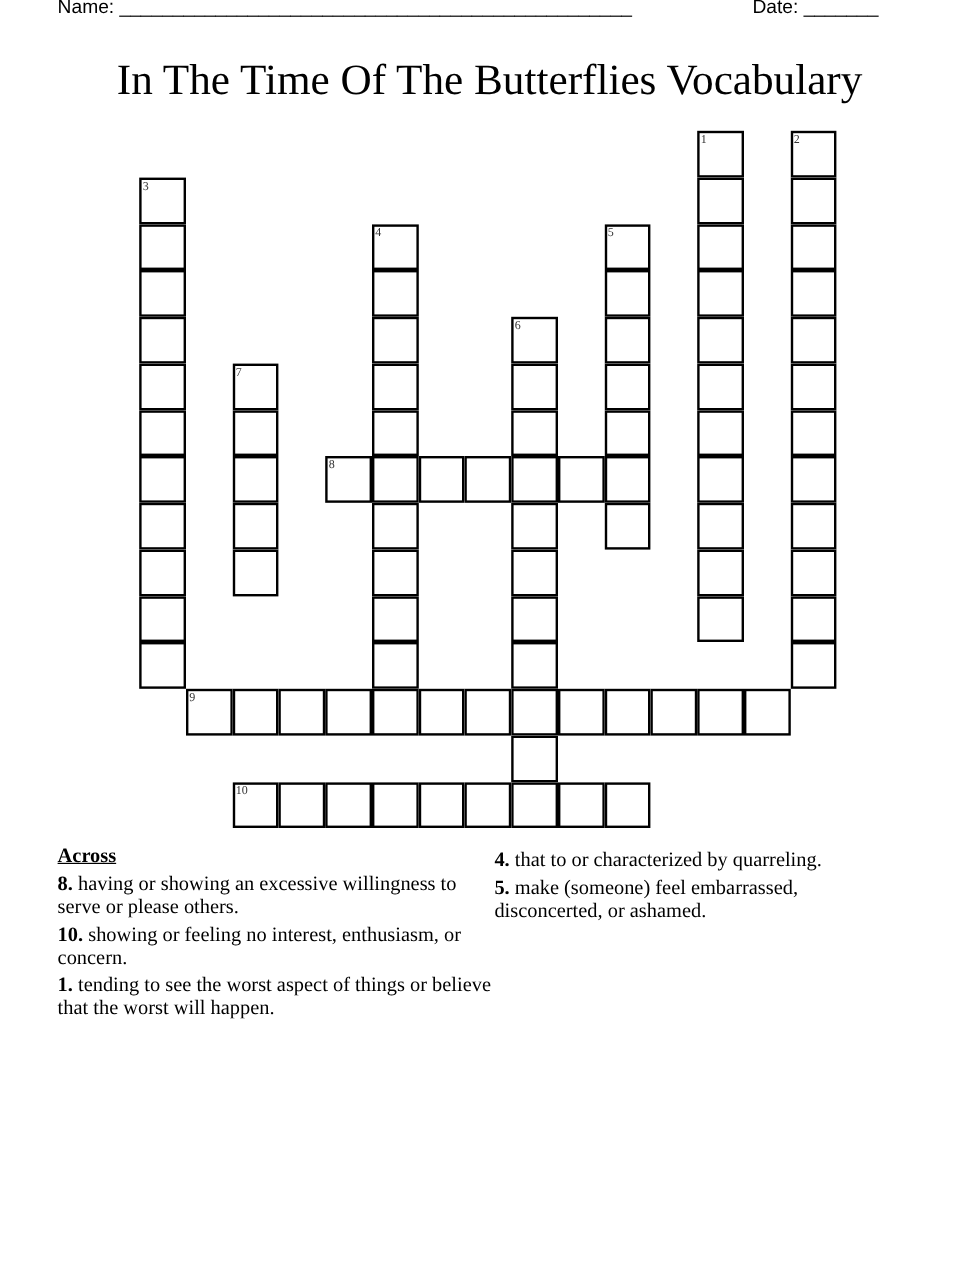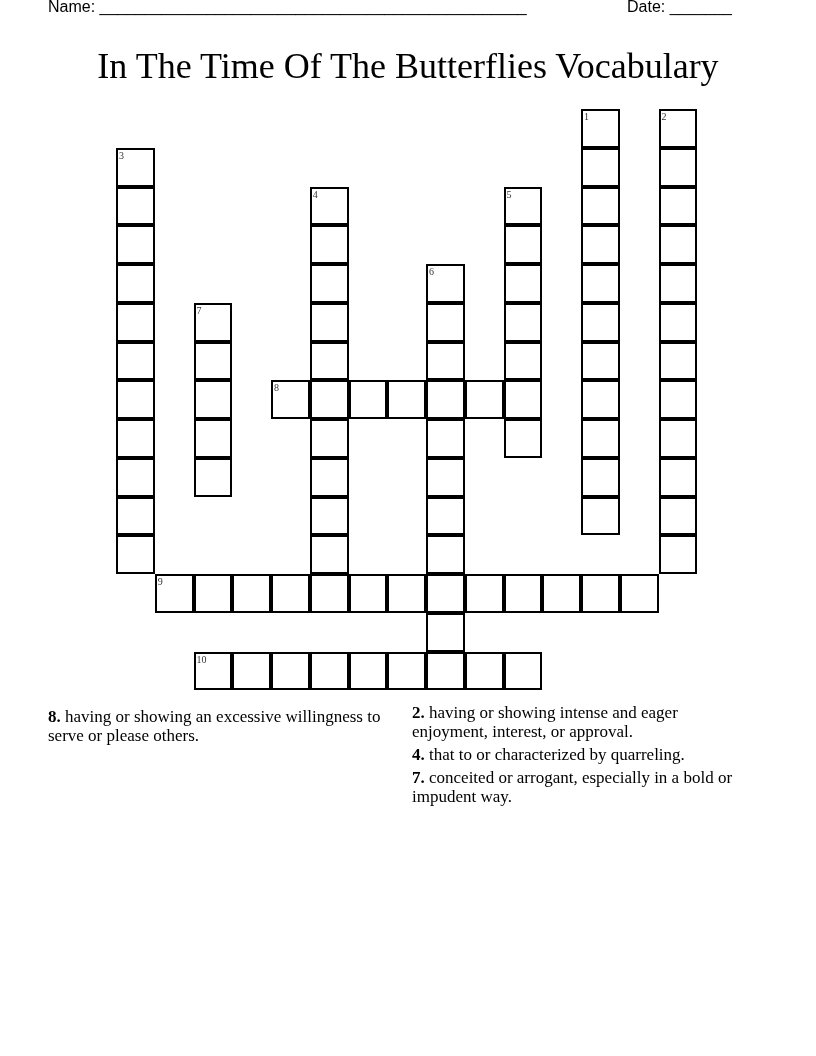--- a/index.html
+++ b/index.html
@@ -152,20 +152,22 @@
     <div class="cell" style="left: 233.25px; top: 652.5px;"></div>
     <div class="cell" style="left: 272px; top: 652.5px;"></div>
     <div class="cell" style="left: 310.75px; top: 652.5px;"></div>
     <div class="cell" style="left: 349.5px; top: 652.5px;"></div>
     <div class="cell" style="left: 388.25px; top: 652.5px;"></div>
     <div class="cell" style="left: 465.75px; top: 652.5px;"></div>
     <div class="cell" style="left: 504.5px; top: 652.5px;"></div>
   </div>
 
 <div class="clues-left">
+  <div class="clue-heading">Across</div>
   <div class="clue"><span class="clue-num">8.</span><span> having or showing an excessive willingness to serve or please others.</span></div>
+  <div class="clue"><span class="clue-num">10.</span><span> showing or feeling no interest, enthusiasm, or concern.</span></div>
+  <div class="clue" style="width:370px"><span class="clue-num">1.</span><span> tending to see the worst aspect of things or believe that the worst will happen.</span></div>
 </div>
 
 <div class="clues-right">
-  <div class="clue" style="margin-top:0"><span class="clue-num">2.</span><span> having or showing intense and eager enjoyment, interest, or approval.</span></div>
   <div class="clue"><span class="clue-num">4.</span><span> that to or characterized by quarreling.</span></div>
-  <div class="clue"><span class="clue-num">7.</span><span> conceited or arrogant, especially in a bold or impudent way.</span></div>
+  <div class="clue"><span class="clue-num">5.</span><span> make (someone) feel embarrassed, disconcerted, or ashamed.</span></div>
 </div>
 
 </body></html>

